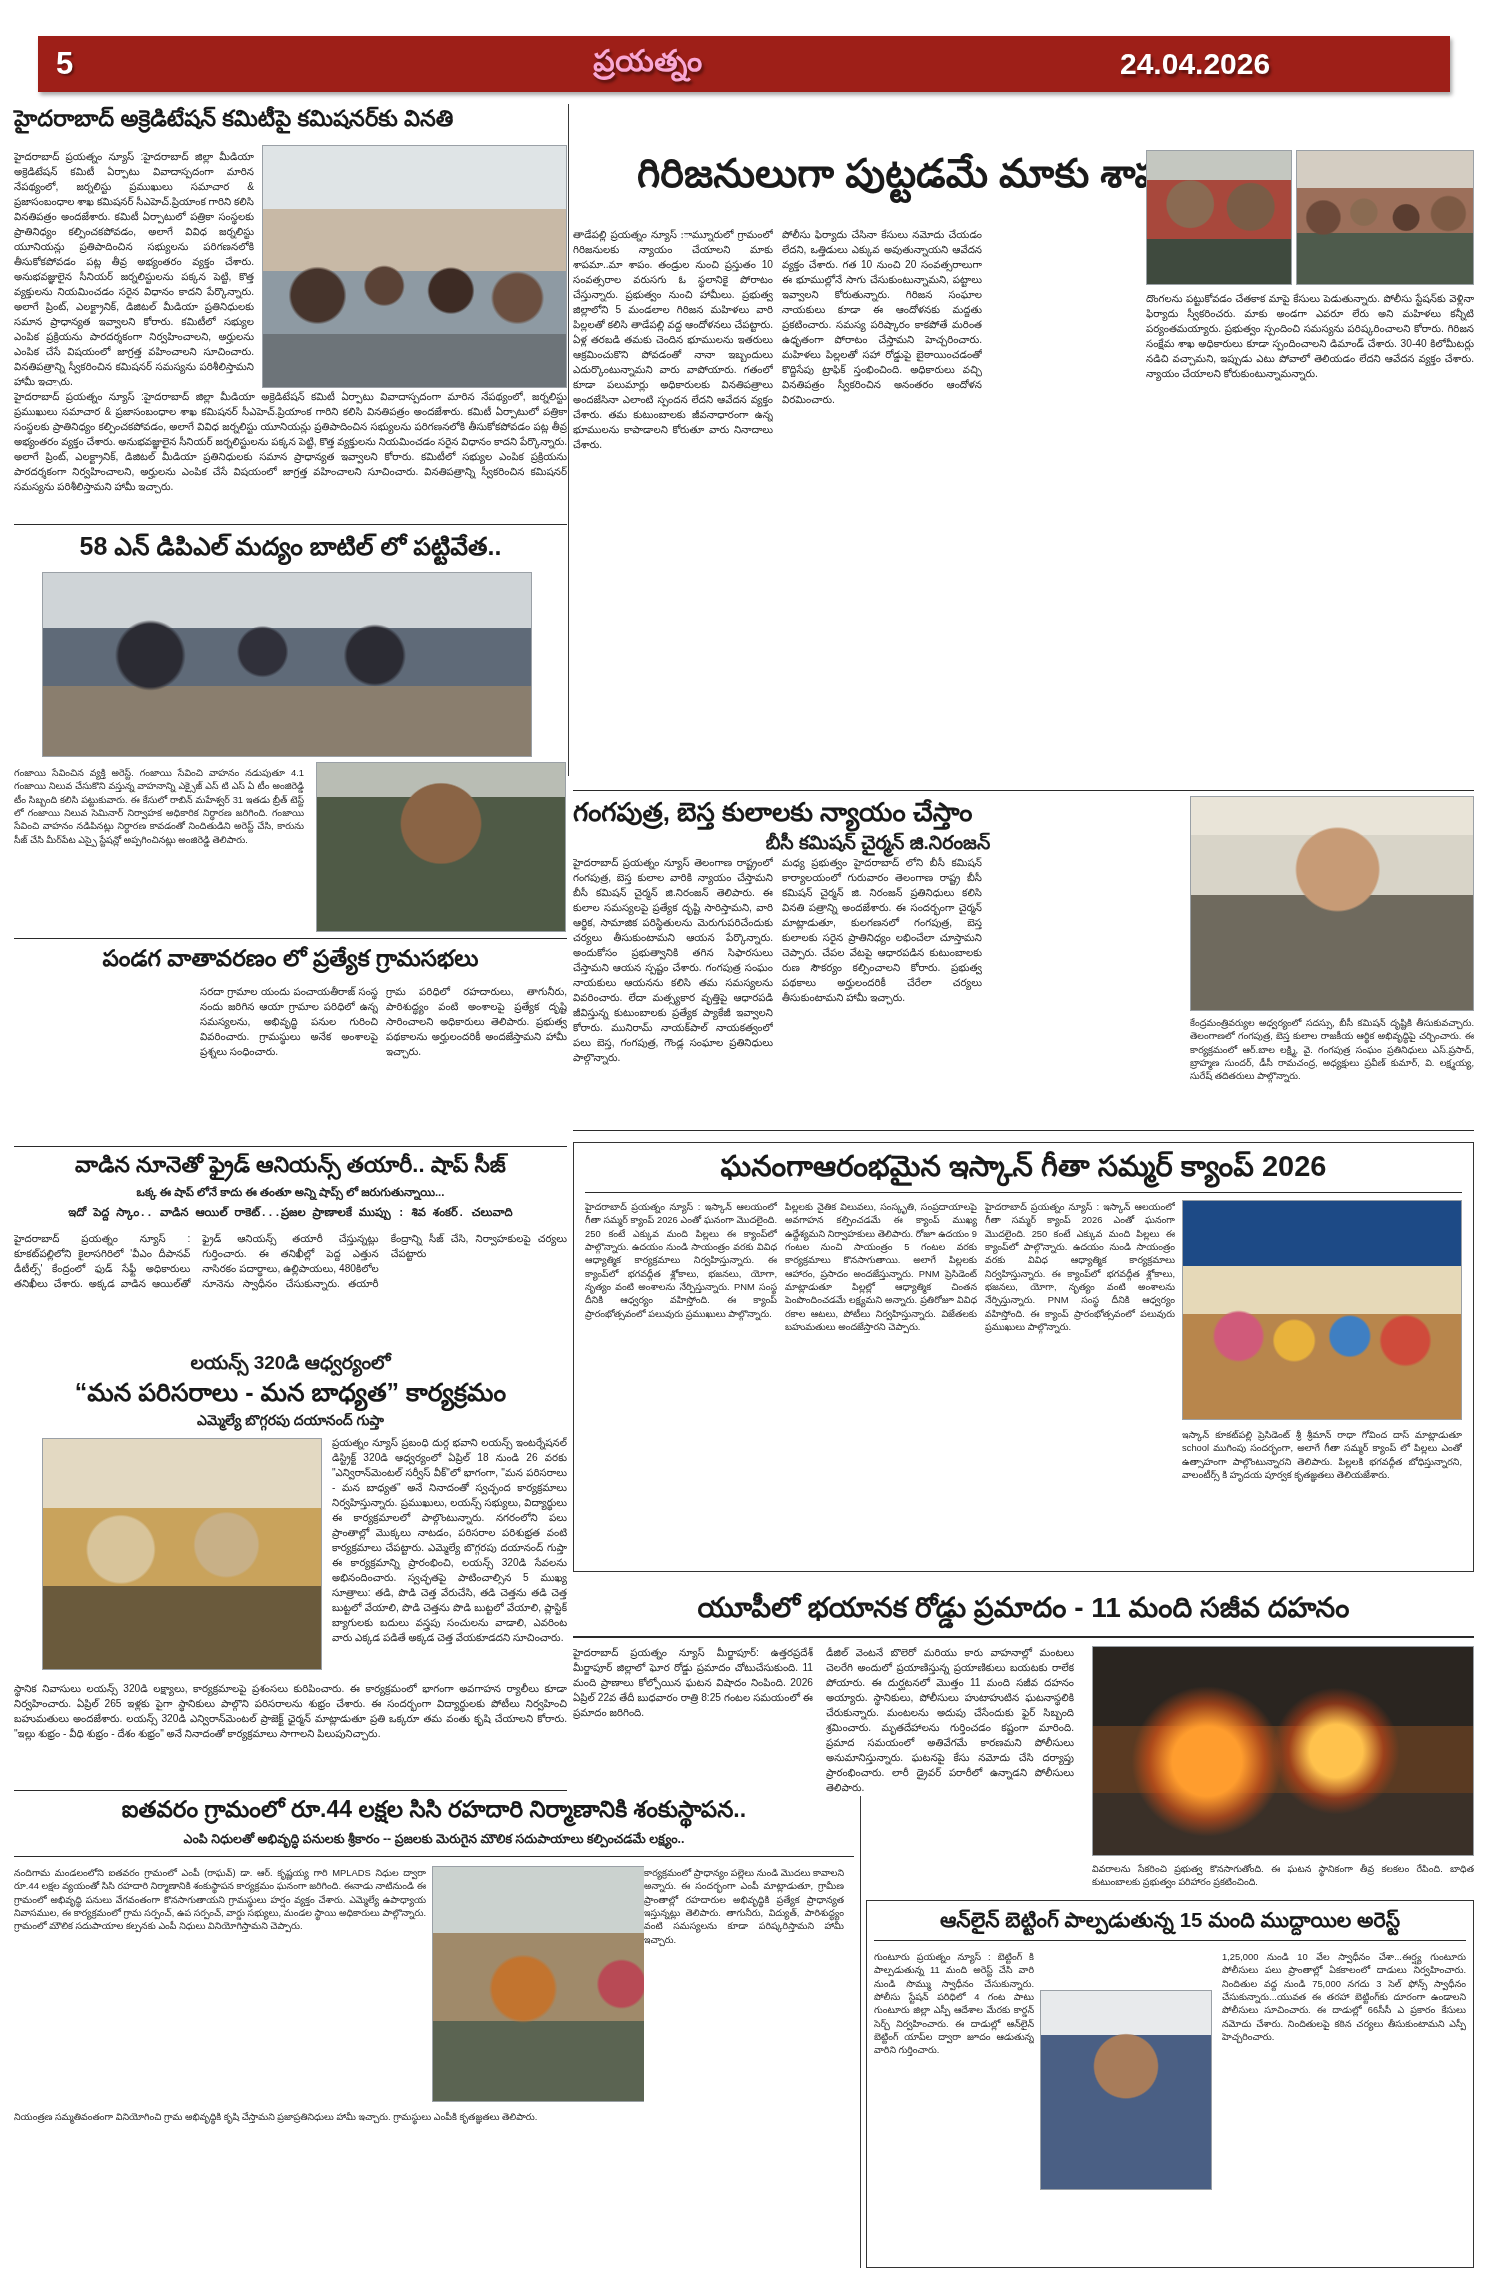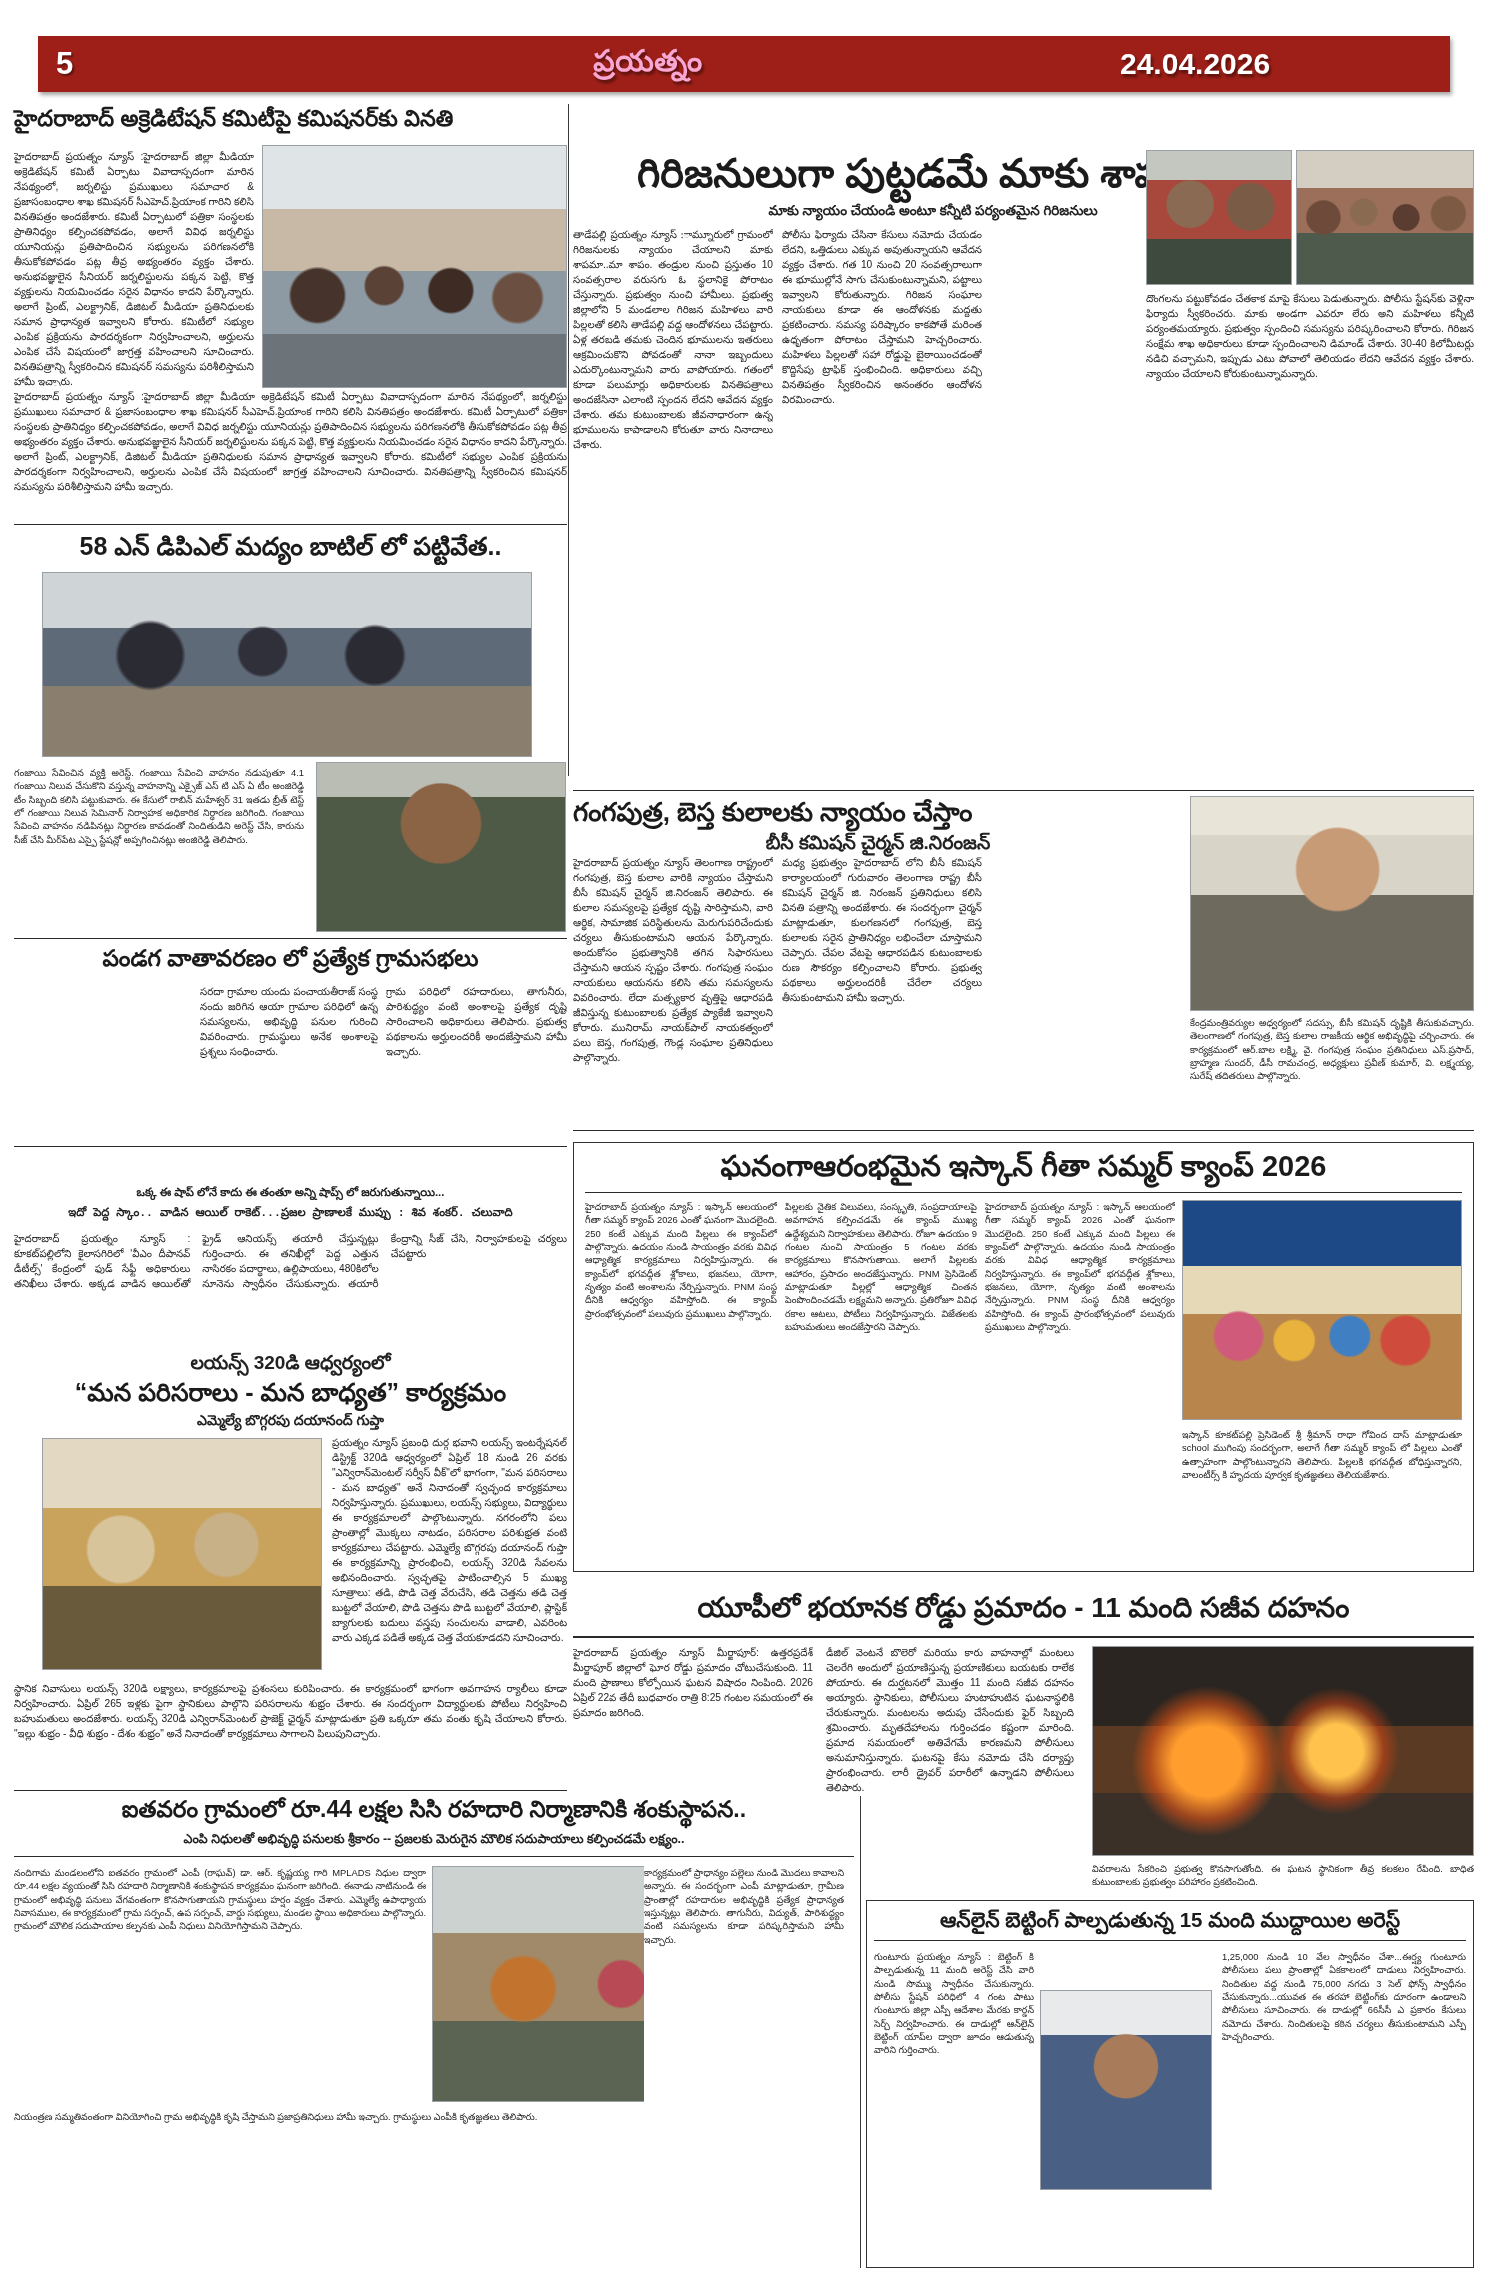--- a/index.html
+++ b/index.html
@@ -146,40 +146,40 @@
 
   <div class="rule" style="position:absolute;left:14px;top:938px;width:553px;"></div>
 
   <div class="hl" style="position:absolute;left:14px;top:945px;width:553px;font-size:23px;text-align:center;">పండగ వాతావరణం లో ప్రత్యేక గ్రామసభలు</div>
 
   <div class="body-text" style="position:absolute;left:200px;top:985px;width:178px;height:150px;">సరదా గ్రామాల యందు పంచాయతీరాజ్ సంస్థ నందు జరిగిన ఆయా గ్రామాల పరిధిలో ఉన్న సమస్యలను, అభివృద్ధి పనుల గురించి వివరించారు. గ్రామస్థులు అనేక అంశాలపై ప్రశ్నలు సంధించారు.</div>
   <div class="body-text" style="position:absolute;left:386px;top:985px;width:181px;height:150px;">గ్రామ పరిధిలో రహదారులు, తాగునీరు, పారిశుద్ధ్యం వంటి అంశాలపై ప్రత్యేక దృష్టి సారించాలని అధికారులు తెలిపారు. ప్రభుత్వ పథకాలను అర్హులందరికీ అందజేస్తామని హామీ ఇచ్చారు.</div>
 
   <div class="rule" style="position:absolute;left:14px;top:1146px;width:553px;"></div>
 
+  <div class="hl" style="position:absolute;left:14px;top:1152px;width:553px;font-size:22px;text-align:center;">వాడిన నూనెతో ఫ్రైడ్ ఆనియన్స్ తయారీ.. షాప్ సీజ్</div>
   <div class="kicker" style="position:absolute;left:14px;top:1186px;width:553px;font-size:11.5px;text-align:center;font-weight:bold;">ఒక్క ఈ షాప్ లోనే కాదు ఈ తంతూ అన్ని షాప్స్ లో జరుగుతున్నాయి...</div>
   <div class="kicker" style="position:absolute;left:14px;top:1206px;width:553px;font-size:11.5px;text-align:center;font-weight:bold;font-family:Liberation Mono, monospace;">ఇదో పెద్ద స్కాం.. వాడిన ఆయిల్ రాకెట్...ప్రజల ప్రాణాలకే ముప్పు : శివ శంకర్. చలువాది</div>
 
   <div class="body-text" style="position:absolute;left:14px;top:1232px;width:553px;height:108px;column-count:3;column-gap:12px;">హైదరాబాద్ ప్రయత్నం న్యూస్ : కూకట్‌పల్లిలోని కైలాసగిరిలో 'వీఎం దీపానవ్ డీటీల్స్' కేంద్రంలో ఫుడ్ సేఫ్టీ అధికారులు తనిఖీలు చేశారు. అక్కడ వాడిన ఆయిల్‌తో ఫ్రైడ్ ఆనియన్స్ తయారీ చేస్తున్నట్లు గుర్తించారు. ఈ తనిఖీల్లో పెద్ద ఎత్తున నాసిరకం పదార్థాలు, ఉల్లిపాయలు, 480కిలోల నూనెను స్వాధీనం చేసుకున్నారు. తయారీ కేంద్రాన్ని సీజ్ చేసి, నిర్వాహకులపై చర్యలు చేపట్టారు</div>
 
   <div class="kicker" style="position:absolute;left:14px;top:1352px;width:553px;font-size:19px;text-align:center;font-weight:bold;">లయన్స్ 320డి ఆధ్వర్యంలో</div>
   <div class="hl" style="position:absolute;left:14px;top:1378px;width:553px;font-size:25px;text-align:center;">“మన పరిసరాలు - మన బాధ్యత” కార్యక్రమం</div>
   <div class="kicker" style="position:absolute;left:14px;top:1412px;width:553px;font-size:14px;text-align:center;font-weight:bold;">ఎమ్మెల్యే బొగ్గరపు దయానంద్ గుప్తా</div>
 
   <div class="photo ph-award" style="left:42px;top:1438px;width:280px;height:232px;">
       <div class="ph-inner"></div>
     </div>
 
   <div class="body-text" style="position:absolute;left:332px;top:1436px;width:235px;height:310px;">ప్రయత్నం న్యూస్ ప్రబంధి దుర్గ భవాని లయన్స్ ఇంటర్నేషనల్ డిస్ట్రిక్ట్ 320డి ఆధ్వర్యంలో ఏప్రిల్ 18 నుండి 26 వరకు "ఎన్విరాన్‌మెంటల్ సర్వీస్ వీక్"లో భాగంగా, "మన పరిసరాలు - మన బాధ్యత" అనే నినాదంతో స్వచ్ఛంద కార్యక్రమాలు నిర్వహిస్తున్నారు. ప్రముఖులు, లయన్స్ సభ్యులు, విద్యార్థులు ఈ కార్యక్రమాలలో పాల్గొంటున్నారు. నగరంలోని పలు ప్రాంతాల్లో మొక్కలు నాటడం, పరిసరాల పరిశుభ్రత వంటి కార్యక్రమాలు చేపట్టారు. ఎమ్మెల్యే బొగ్గరపు దయానంద్ గుప్తా ఈ కార్యక్రమాన్ని ప్రారంభించి, లయన్స్ 320డి సేవలను అభినందించారు. స్వచ్ఛతపై పాటించాల్సిన 5 ముఖ్య సూత్రాలు: తడి, పొడి చెత్త వేరుచేసి, తడి చెత్తను తడి చెత్త బుట్టలో వేయాలి, పొడి చెత్తను పొడి బుట్టలో వేయాలి, ప్లాస్టిక్ బ్యాగులకు బదులు వస్త్రపు సంచులను వాడాలి, ఎవరింట వారు ఎక్కడ పడితే అక్కడ చెత్త వేయకూడదని సూచించారు.</div>
   <div class="body-text" style="position:absolute;left:14px;top:1682px;width:553px;height:100px;">స్థానిక నివాసులు లయన్స్ 320డి లక్ష్యాలు, కార్యక్రమాలపై ప్రశంసలు కురిపించారు. ఈ కార్యక్రమంలో భాగంగా అవగాహన ర్యాలీలు కూడా నిర్వహించారు. ఏప్రిల్ 265 ఇళ్లకు పైగా స్థానికులు పాల్గొని పరిసరాలను శుభ్రం చేశారు. ఈ సందర్భంగా విద్యార్థులకు పోటీలు నిర్వహించి బహుమతులు అందజేశారు. లయన్స్ 320డి ఎన్విరాన్‌మెంటల్ ప్రాజెక్ట్ ఛైర్మన్ మాట్లాడుతూ ప్రతి ఒక్కరూ తమ వంతు కృషి చేయాలని కోరారు. "ఇల్లు శుభ్రం - వీధి శుభ్రం - దేశం శుభ్రం" అనే నినాదంతో కార్యక్రమాలు సాగాలని పిలుపునిచ్చారు.</div>
 
   <div class="rule" style="position:absolute;left:14px;top:1790px;width:553px;"></div>
 
   <div class="hl" style="position:absolute;left:392px;top:150px;width:1082px;font-size:40px;text-align:center;">గిరిజనులుగా పుట్టడమే మాకు శాపమా.</div>
-  <div class="kicker" style="position:absolute;left:392px;top:203px;width:1082px;font-size:13.5px;text-align:center;font-weight:bold;">మాకు న్యాయం చేయండి అంటూ కన్నీటి పర్యంతమైన గిరిజనులు</div>
 
   <div class="photo ph-elder" style="left:1146px;top:150px;width:146px;height:135px;">
       <div class="ph-inner"></div>
     </div>
   <div class="photo ph-crowd" style="left:1296px;top:150px;width:178px;height:135px;">
       <div class="ph-inner"></div>
     </div>
 
   <div class="body-text" style="position:absolute;left:573px;top:228px;width:200px;height:545px;">తాడేపల్లి ప్రయత్నం న్యూస్ :ామ్నూరులో గ్రామంలో గిరిజనులకు న్యాయం చేయాలని మాకు శాపమా..మా శాపం. తండ్రుల నుంచి ప్రస్తుతం 10 సంవత్సరాల వరుసగు ఓ స్థలానికై పోరాటం చేస్తున్నారు. ప్రభుత్వం నుంచి హామీలు. ప్రభుత్వ జిల్లాలోని 5 మండలాల గిరిజన మహిళలు వారి పిల్లలతో కలిసి తాడేపల్లి వద్ద ఆందోళనలు చేపట్టారు. ఏళ్ల తరబడి తమకు చెందిన భూములను ఇతరులు ఆక్రమించుకొని పోవడంతో నానా ఇబ్బందులు ఎదుర్కొంటున్నామని వారు వాపోయారు. గతంలో కూడా పలుమార్లు అధికారులకు వినతిపత్రాలు అందజేసినా ఎలాంటి స్పందన లేదని ఆవేదన వ్యక్తం చేశారు. తమ కుటుంబాలకు జీవనాధారంగా ఉన్న భూములను కాపాడాలని కోరుతూ వారు నినాదాలు చేశారు.</div>
   <div class="body-text" style="position:absolute;left:782px;top:228px;width:200px;height:545px;">పోలీసు ఫిర్యాదు చేసినా కేసులు నమోదు చేయడం లేదని, ఒత్తిడులు ఎక్కువ అవుతున్నాయని ఆవేదన వ్యక్తం చేశారు. గత 10 నుంచి 20 సంవత్సరాలుగా ఈ భూముల్లోనే సాగు చేసుకుంటున్నామని, పట్టాలు ఇవ్వాలని కోరుతున్నారు. గిరిజన సంఘాల నాయకులు కూడా ఈ ఆందోళనకు మద్దతు ప్రకటించారు. సమస్య పరిష్కారం కాకపోతే మరింత ఉధృతంగా పోరాటం చేస్తామని హెచ్చరించారు. మహిళలు పిల్లలతో సహా రోడ్డుపై బైఠాయించడంతో కొద్దిసేపు ట్రాఫిక్ స్తంభించింది. అధికారులు వచ్చి వినతిపత్రం స్వీకరించిన అనంతరం ఆందోళన విరమించారు.</div>

